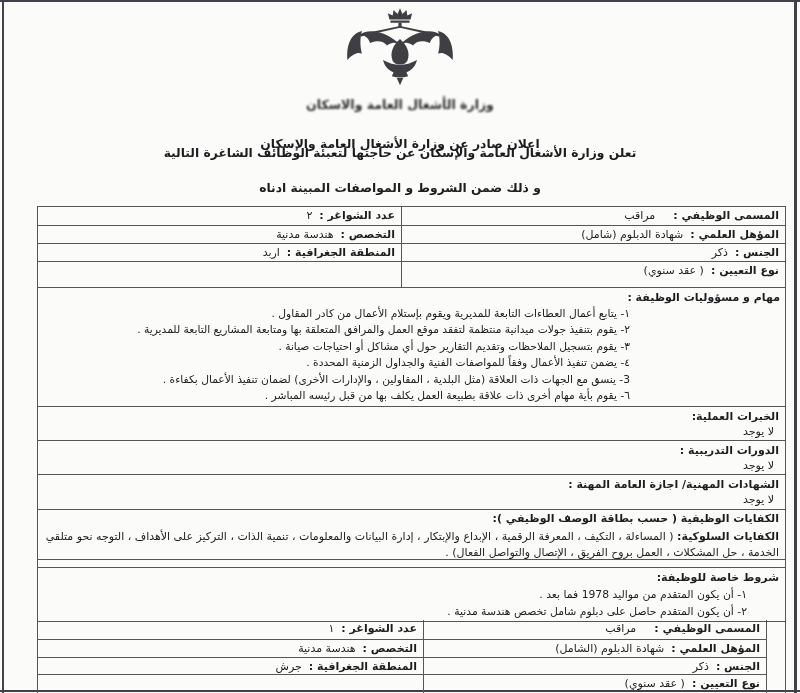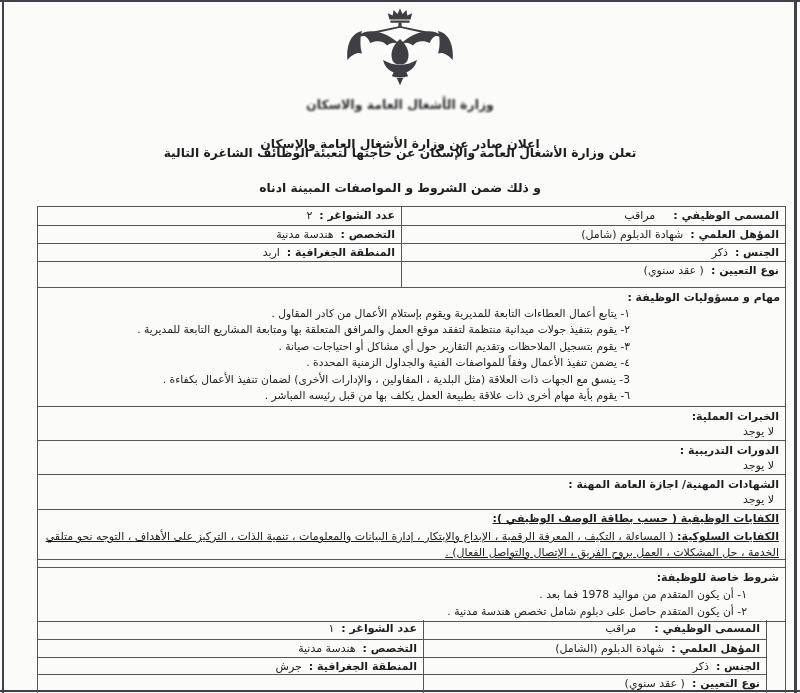--- a/index.html
+++ b/index.html
@@ -45,21 +45,21 @@
   .h20{height:20px;} .h34{height:34px;} .h35{height:35px;}
 
   .duties{height:119px;padding:2px 5px 0;}
   .duties-hdr{font-weight:bold;line-height:16px;text-align:right;}
   .duty{margin-right:150px;line-height:16.4px;font-size:10.7px;white-space:nowrap;}
 
   .sec{padding:2px 6px 0;}
   .sec .val2{padding-right:5px;line-height:16px;}
   .sec .lbl{line-height:15px;display:block;}
 
-  .komp{height:50px;padding:2px 6px 0;text-decoration:underline;}
+  .komp{height:50px;padding:2px 6px 0;}
   .komp-hdr{font-weight:bold;line-height:14px;margin-bottom:3px;}
   .komp-txt{line-height:15.5px;font-size:11px;text-align:right;}
   .spacer{height:8px;}
 
   .cond{height:54px;padding:2px 6px 0;}
   .cond-hdr{font-weight:bold;line-height:16px;}
   .cond-item{margin-right:32px;line-height:17px;font-size:10.8px;}
 
   
   .tbl2{

